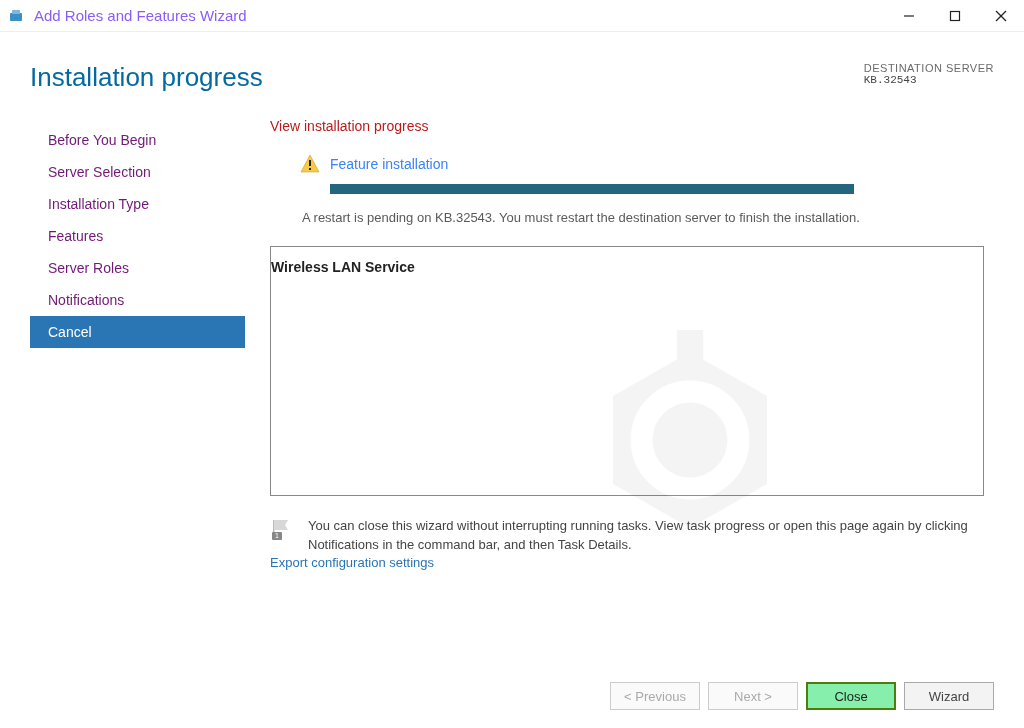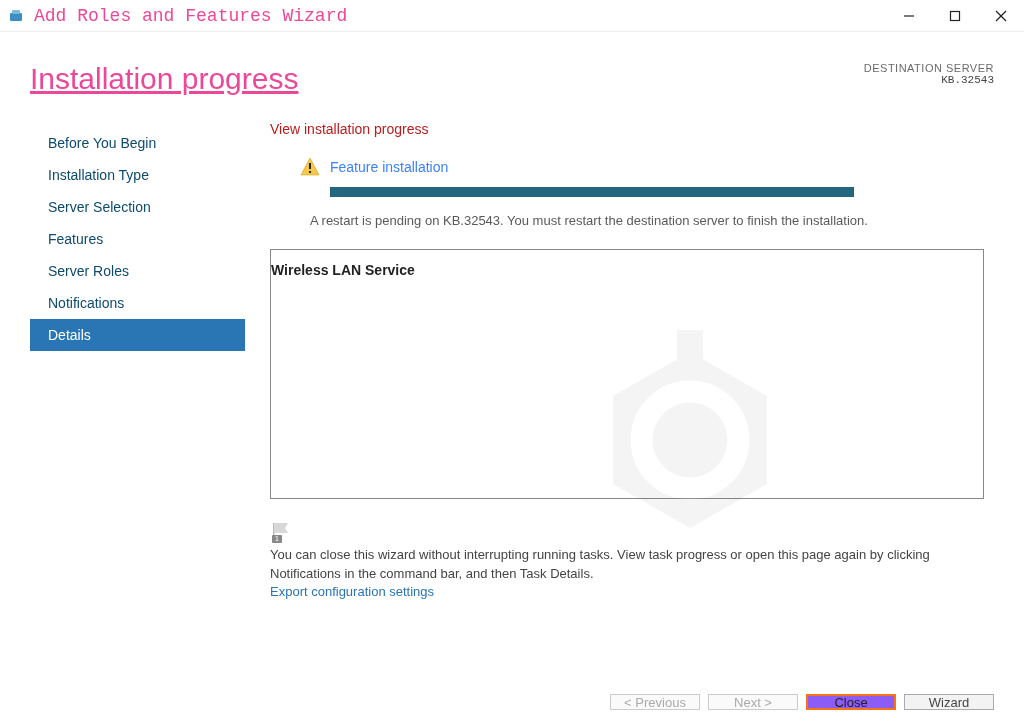--- a/index.html
+++ b/index.html
@@ -1,48 +1,48 @@
 <!DOCTYPE html>
 <html><head>
 <meta charset="utf-8">
 <style>
   * { box-sizing: border-box; margin: 0; padding: 0; }
   body { font-family: "Segoe UI", Tahoma, sans-serif; font-size: 13px; color: #333; background: #fff; width: 1024px; height: 728px; overflow: hidden; }
   .titlebar { display: flex; align-items: center; height: 32px; padding: 0 0 0 8px; border-bottom: 1px solid #eee; }
   .titlebar-icon { width: 18px; height: 18px; margin-right: 8px; display: flex; align-items: center; justify-content: center; }
-  .titlebar-title { flex: 1; font-size: 18px; color: #ec4899; font-family: Liberation Mono, monospace; }
+  .titlebar-title { flex: 1; font-size: 15px; color: #8b5cf6; }
   .win-controls { display: flex; }
   .win-btn { width: 46px; height: 32px; display: flex; align-items: center; justify-content: center; color: #222; font-size: 14px; }
   .content { display: flex; flex-direction: column; height: 696px; padding: 0 30px 0 30px; }
   .header-row { display: flex; align-items: flex-start; padding: 30px 0 25px 0; }
-  .page-title { font-size: 30px; font-weight: 300; color: #ec4899; flex: 1; text-decoration: underline; }
-  .dest-block { text-align: right; font-size: 11px; color: #555; }
+  .page-title { font-size: 26px; font-weight: 300; color: #0369a1; flex: 1; }
+  .dest-block { text-align: left; font-size: 11px; color: #555; }
   .dest-label { letter-spacing: 0.5px; color: #6a6a6a; }
   .dest-value { color: #444; font-family: Liberation Mono, monospace; }
   .body-row { display: flex; flex: 1; }
   .sidebar { width: 215px; padding-top: 6px; }
-  .side-item { padding: 8px 18px; font-size: 14px; color: #0c4a6e; }
+  .side-item { padding: 8px 18px; font-size: 14px; color: #701a75; }
   .side-item.active { background: #2a75b3; color: #fff; }
   .main { flex: 1; padding: 0 10px 0 25px; display: flex; flex-direction: column; }
   .section-title { font-size: 14px; color: #b91c1c; margin-bottom: 20px; }
   .status-row { display: flex; align-items: center; margin-left: 30px; margin-bottom: 10px; }
   .warn-icon { width: 20px; height: 20px; margin-right: 10px; }
   .status-text { font-size: 14px; color: #3b82f6; }
   .progress { height: 10px; background: #23667d; margin-left: 60px; margin-right: 130px; margin-bottom: 14px; }
-  .pending-msg { margin-left: 40px; margin-right: 20px; color: #5a5a5a; line-height: 1.5; margin-bottom: 18px; }
+  .pending-msg { margin-left: 32px; margin-right: 20px; color: #5a5a5a; line-height: 1.5; margin-bottom: 18px; }
   .result-box { border: 1px solid #888; height: 250px; padding: 12px 0; margin-left: 0px; margin-right: 0px; background: #fff; }
   .result-item { font-weight: bold; font-size: 14px; color: #222; }
-  .footer-note { display: flex; align-items: flex-start; margin-top: 20px; flex-direction: column; }
+  .footer-note { display: flex; align-items: flex-start; margin-top: 20px; }
   .flag-icon { width: 24px; height: 24px; margin-right: 14px; flex-shrink: 0; margin-top: 2px; }
   .footer-text { color: #444; line-height: 1.5; }
   .link { color: #2a75b3; margin-top: 0; display: inline-block; }
   .button-bar { display: flex; justify-content: flex-end; gap: 8px; padding: 14px 0 18px 0; border-top: 0; }
-  .btn { min-width: 90px; height: 16px; border: 1px solid #aaa; background: #f3f3f3; color: #444; font-size: 13px; display: flex; align-items: center; justify-content: center; }
+  .btn { min-width: 90px; height: 28px; border: 1px solid #aaa; background: #f3f3f3; color: #444; font-size: 13px; display: flex; align-items: center; justify-content: center; }
   .btn.disabled { color: #aaa; border-color: #ccc; background: #fafafa; }
-  .btn.primary { border: 2px solid #f97316; background: #8b5cf6; color: #222; }
+  .btn.primary { border: 2px solid #4d7c0f; background: #86efac; color: #222; }
   .watermark { position: absolute; left: 580px; top: 330px; opacity: 0.06; pointer-events: none; }
 </style>
 </head>
 <body>
 
 <div class="titlebar">
   <span class="titlebar-icon">
     <svg width="18" height="18" viewBox="0 0 18 18">
       <rect x="2" y="6" width="12" height="8" fill="#3b8fc4" rx="1"></rect>
       <rect x="4" y="3" width="8" height="4" fill="#7bb8dd" rx="1"></rect>
@@ -76,26 +76,26 @@
     <div class="dest-block">
       <div class="dest-label">DESTINATION SERVER</div>
       <div class="dest-value">KB.32543</div>
     </div>
   </div>
 
   <div class="body-row">
 
     <div class="sidebar">
       <div class="side-item">Before You Begin</div>
+      <div class="side-item">Server Selection</div>
       <div class="side-item">Installation Type</div>
-      <div class="side-item">Server Selection</div>
       <div class="side-item">Features</div>
       <div class="side-item">Server Roles</div>
       <div class="side-item">Notifications</div>
-      <div class="side-item active">Details</div>
+      <div class="side-item active">Cancel</div>
     </div>
 
     <div class="main">
       <div class="section-title">View installation progress</div>
 
       <div class="status-row">
         <span class="warn-icon">
           <svg width="20" height="20" viewBox="0 0 20 20">
             <polygon points="10,1 19,18 1,18" fill="#f7c948" stroke="#c79400" stroke-width="0.5"></polygon>
             <rect x="9" y="6" width="2" height="6" fill="#222"></rect>

